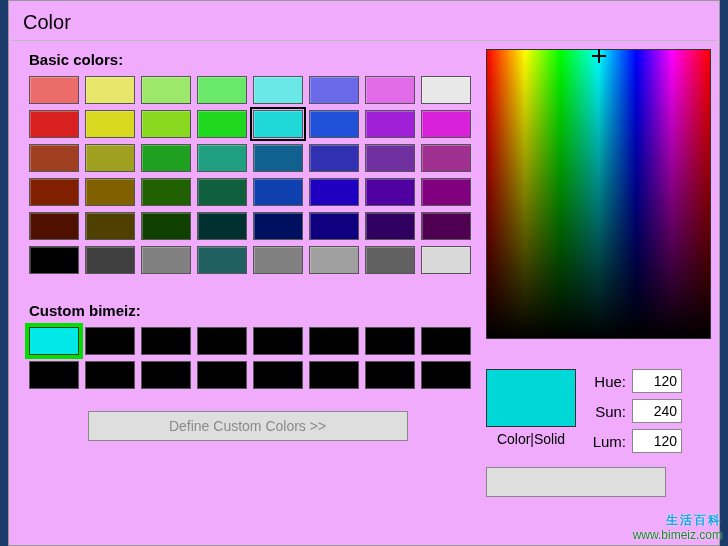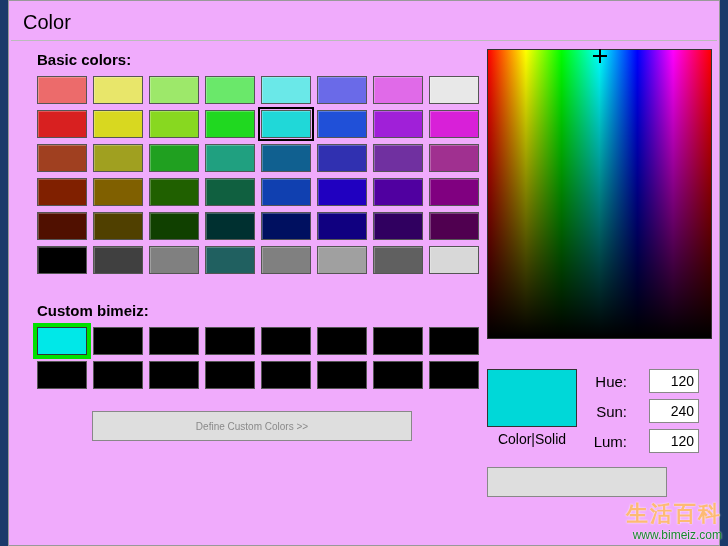--- a/index.html
+++ b/index.html
@@ -31,21 +31,21 @@
     font-weight:bold;
     padding:10px 12px 4px;
   }
   .content {
     display:flex;
     flex-direction:row;
     height:calc(100% - 46px);
   }
   .left {
     width:470px;
-    padding:0 0 0 16px;
+    padding:0 0 0 8px;
     display:flex;
     flex-direction:column;
   }
   .right {
     flex:1;
     padding:8px 8px 0 8px;
     display:flex;
     flex-direction:column;
   }
   .swatch-grid {
@@ -81,21 +81,21 @@
     background:#00e8e8;
     border:1px solid #333;
   }
   .btn {
     background:#dedede;
     border:1px solid #888;
     height:30px;
     display:flex;
     align-items:center;
     justify-content:center;
-    font-size:10px;
+    font-size:14px;
     color:#333;
   }
   .btn.disabled { color:#8a8a8a; }
   .define-btn { margin:18px auto 10px; width:320px; }
   .okcancel {
     display:flex;
     gap:10px;
     padding:6px 12px 10px;
   }
   .okcancel .btn { flex:1; font-weight:bold; font-size:15px;}
@@ -133,21 +133,21 @@
   .preview-label {
     text-align:center;
     font-size:14px;
     margin-top:4px;
   }
   .hsl {
     display:flex;
     flex-direction:column;
     gap:6px;
   }
-  .hsl-row { display:flex; align-items:center; gap:22px; }
+  .hsl-row { display:flex; align-items:center; gap:6px; }
   .hsl-row label { width:38px; text-align:right; font-size:15px; }
   .hsl-row input {
     width:50px; height:24px;
     border:1px solid #888;
     text-align:right;
     padding:2px 4px;
     font-size:14px;
     font-family:inherit;
   }
   .right-bottom-btn {
@@ -157,21 +157,21 @@
   }
   .watermark {
     position:absolute;
     right:6px; bottom:4px;
     font-size:12px;
     color:#19862f;
     text-align:right;
     line-height:1.2;
     text-shadow:0 0 2px #fff;
   }
-  .watermark .cn { color:#fdba74; font-size:22px; font-weight:bold; letter-spacing:2px;}
+  .watermark .cn { color:#0ea5e9; font-size:12px; font-weight:bold; letter-spacing:2px;}
 </style>
 </head>
 <body>
 
 <div class="dialog">
   <div class="title">Color</div>
   <div class="hr"></div>
 
   <div class="content">
     <div class="left">

